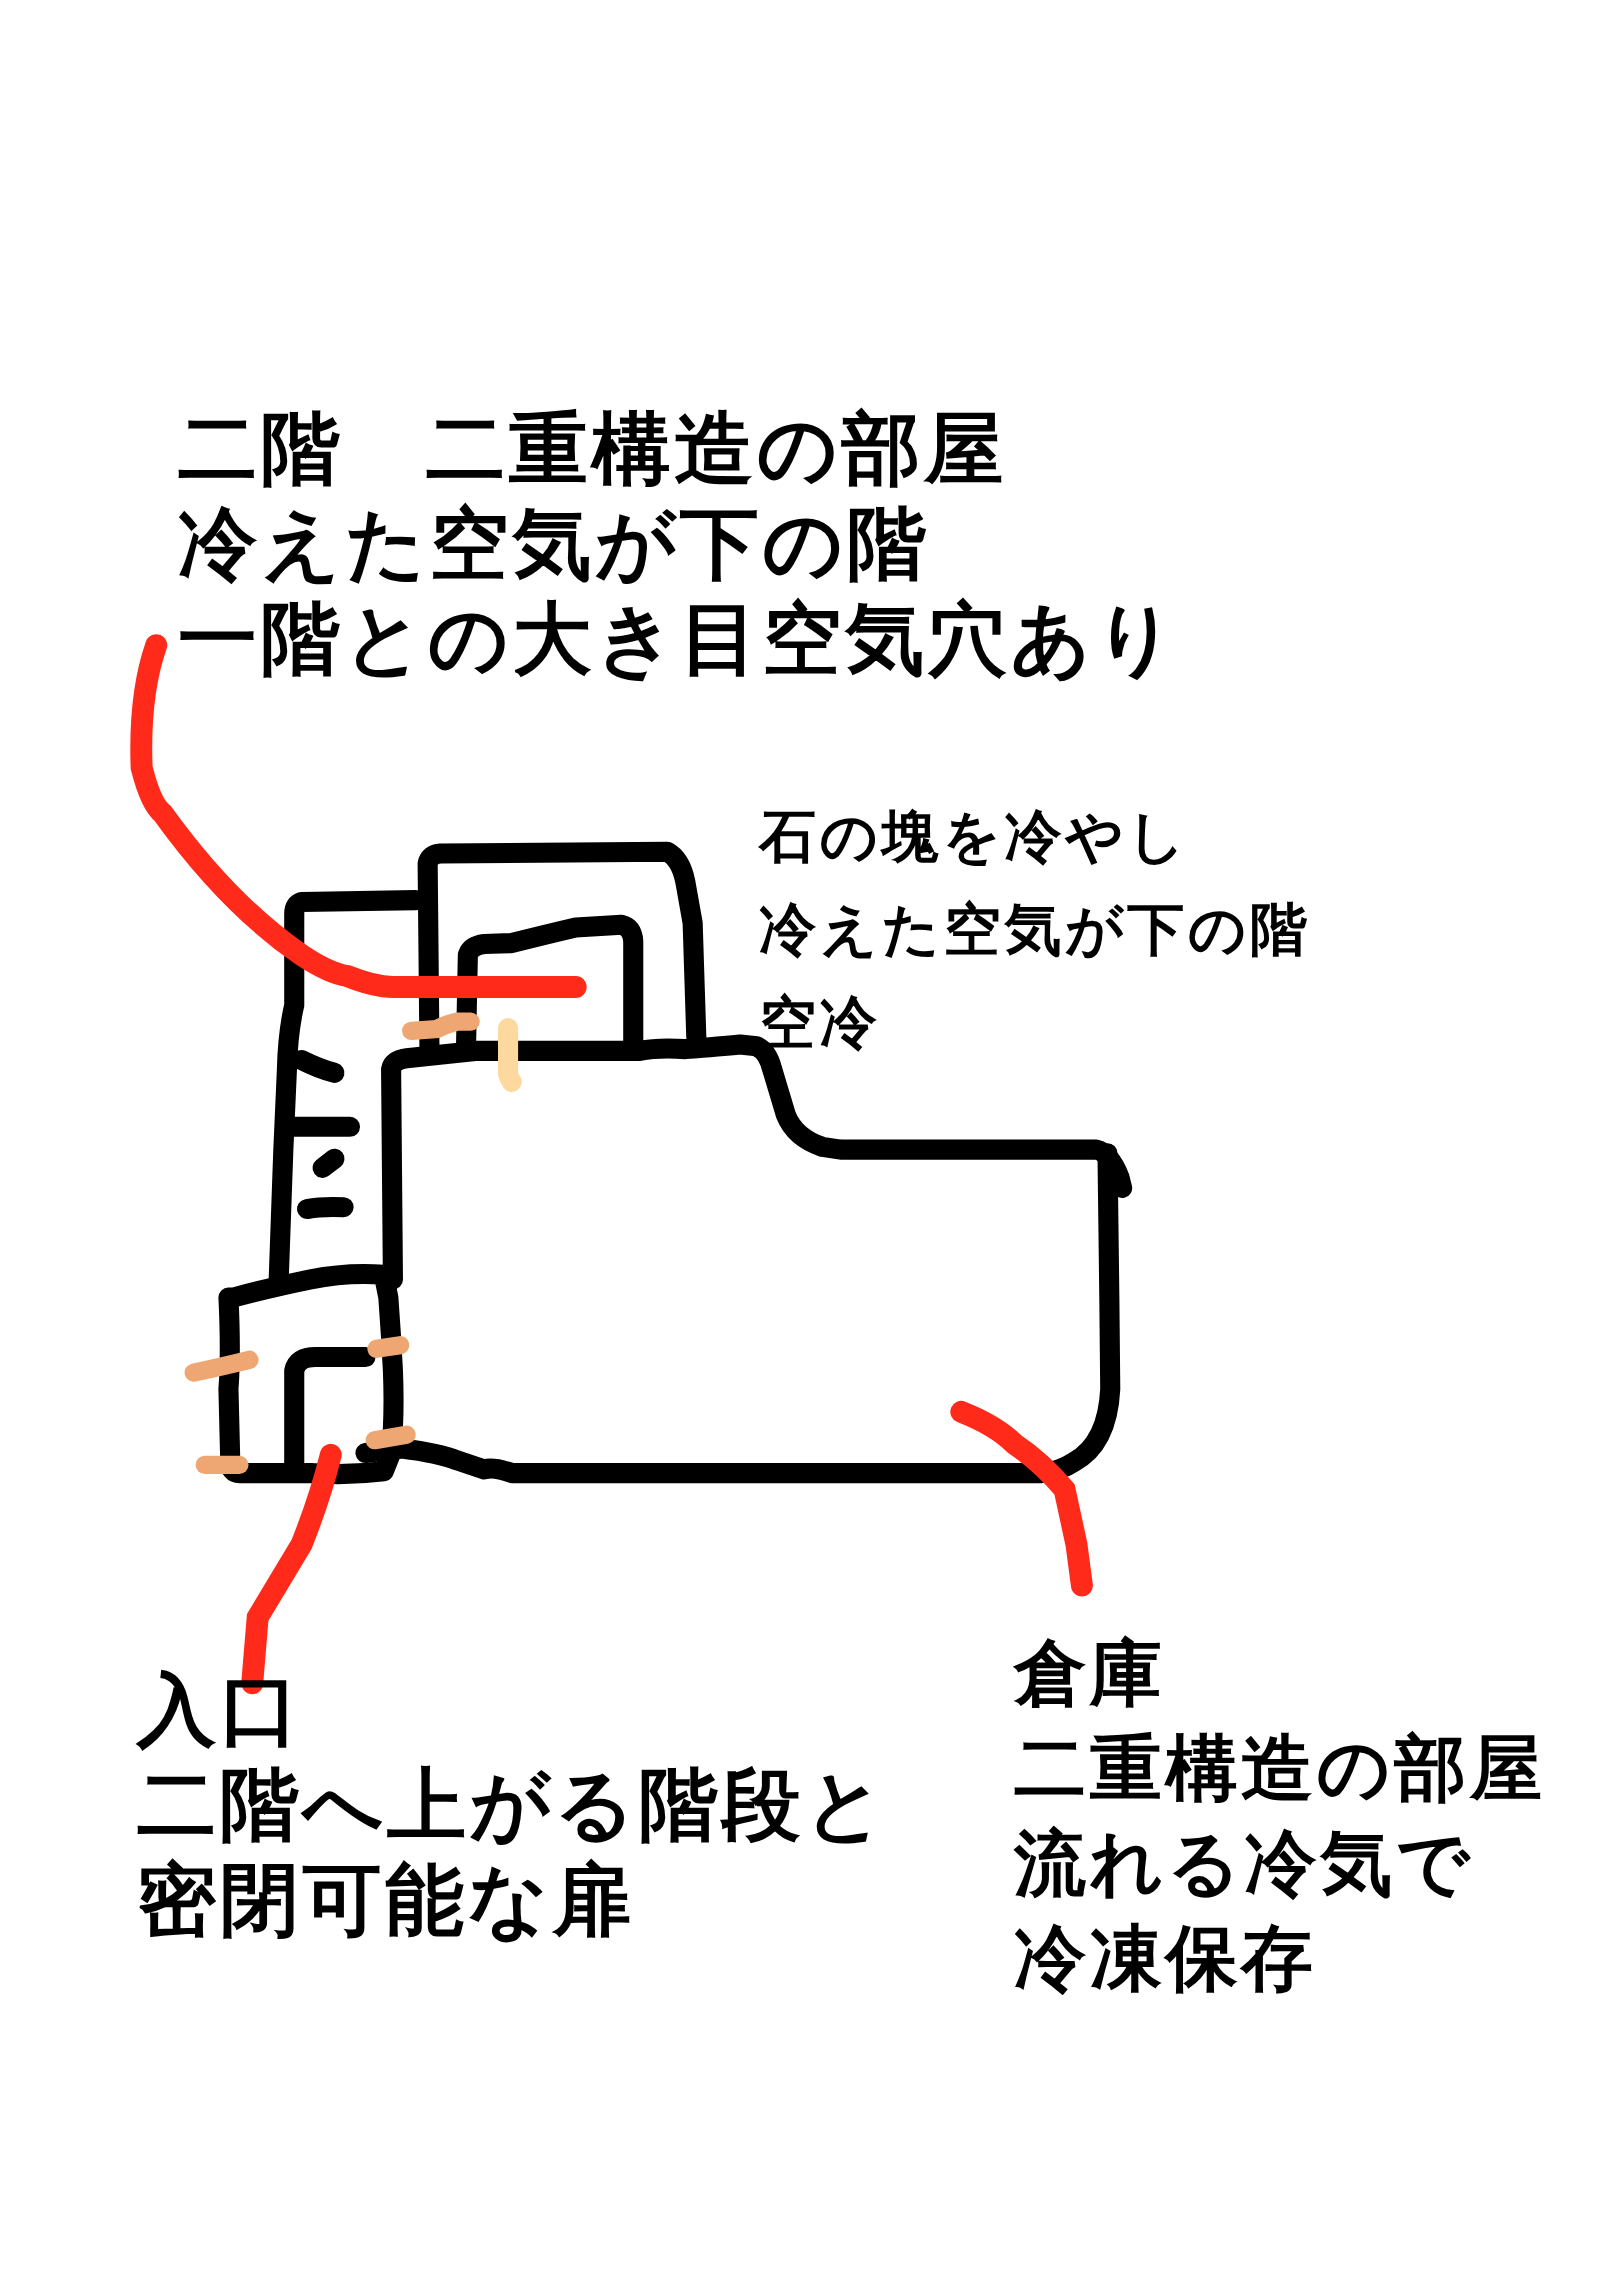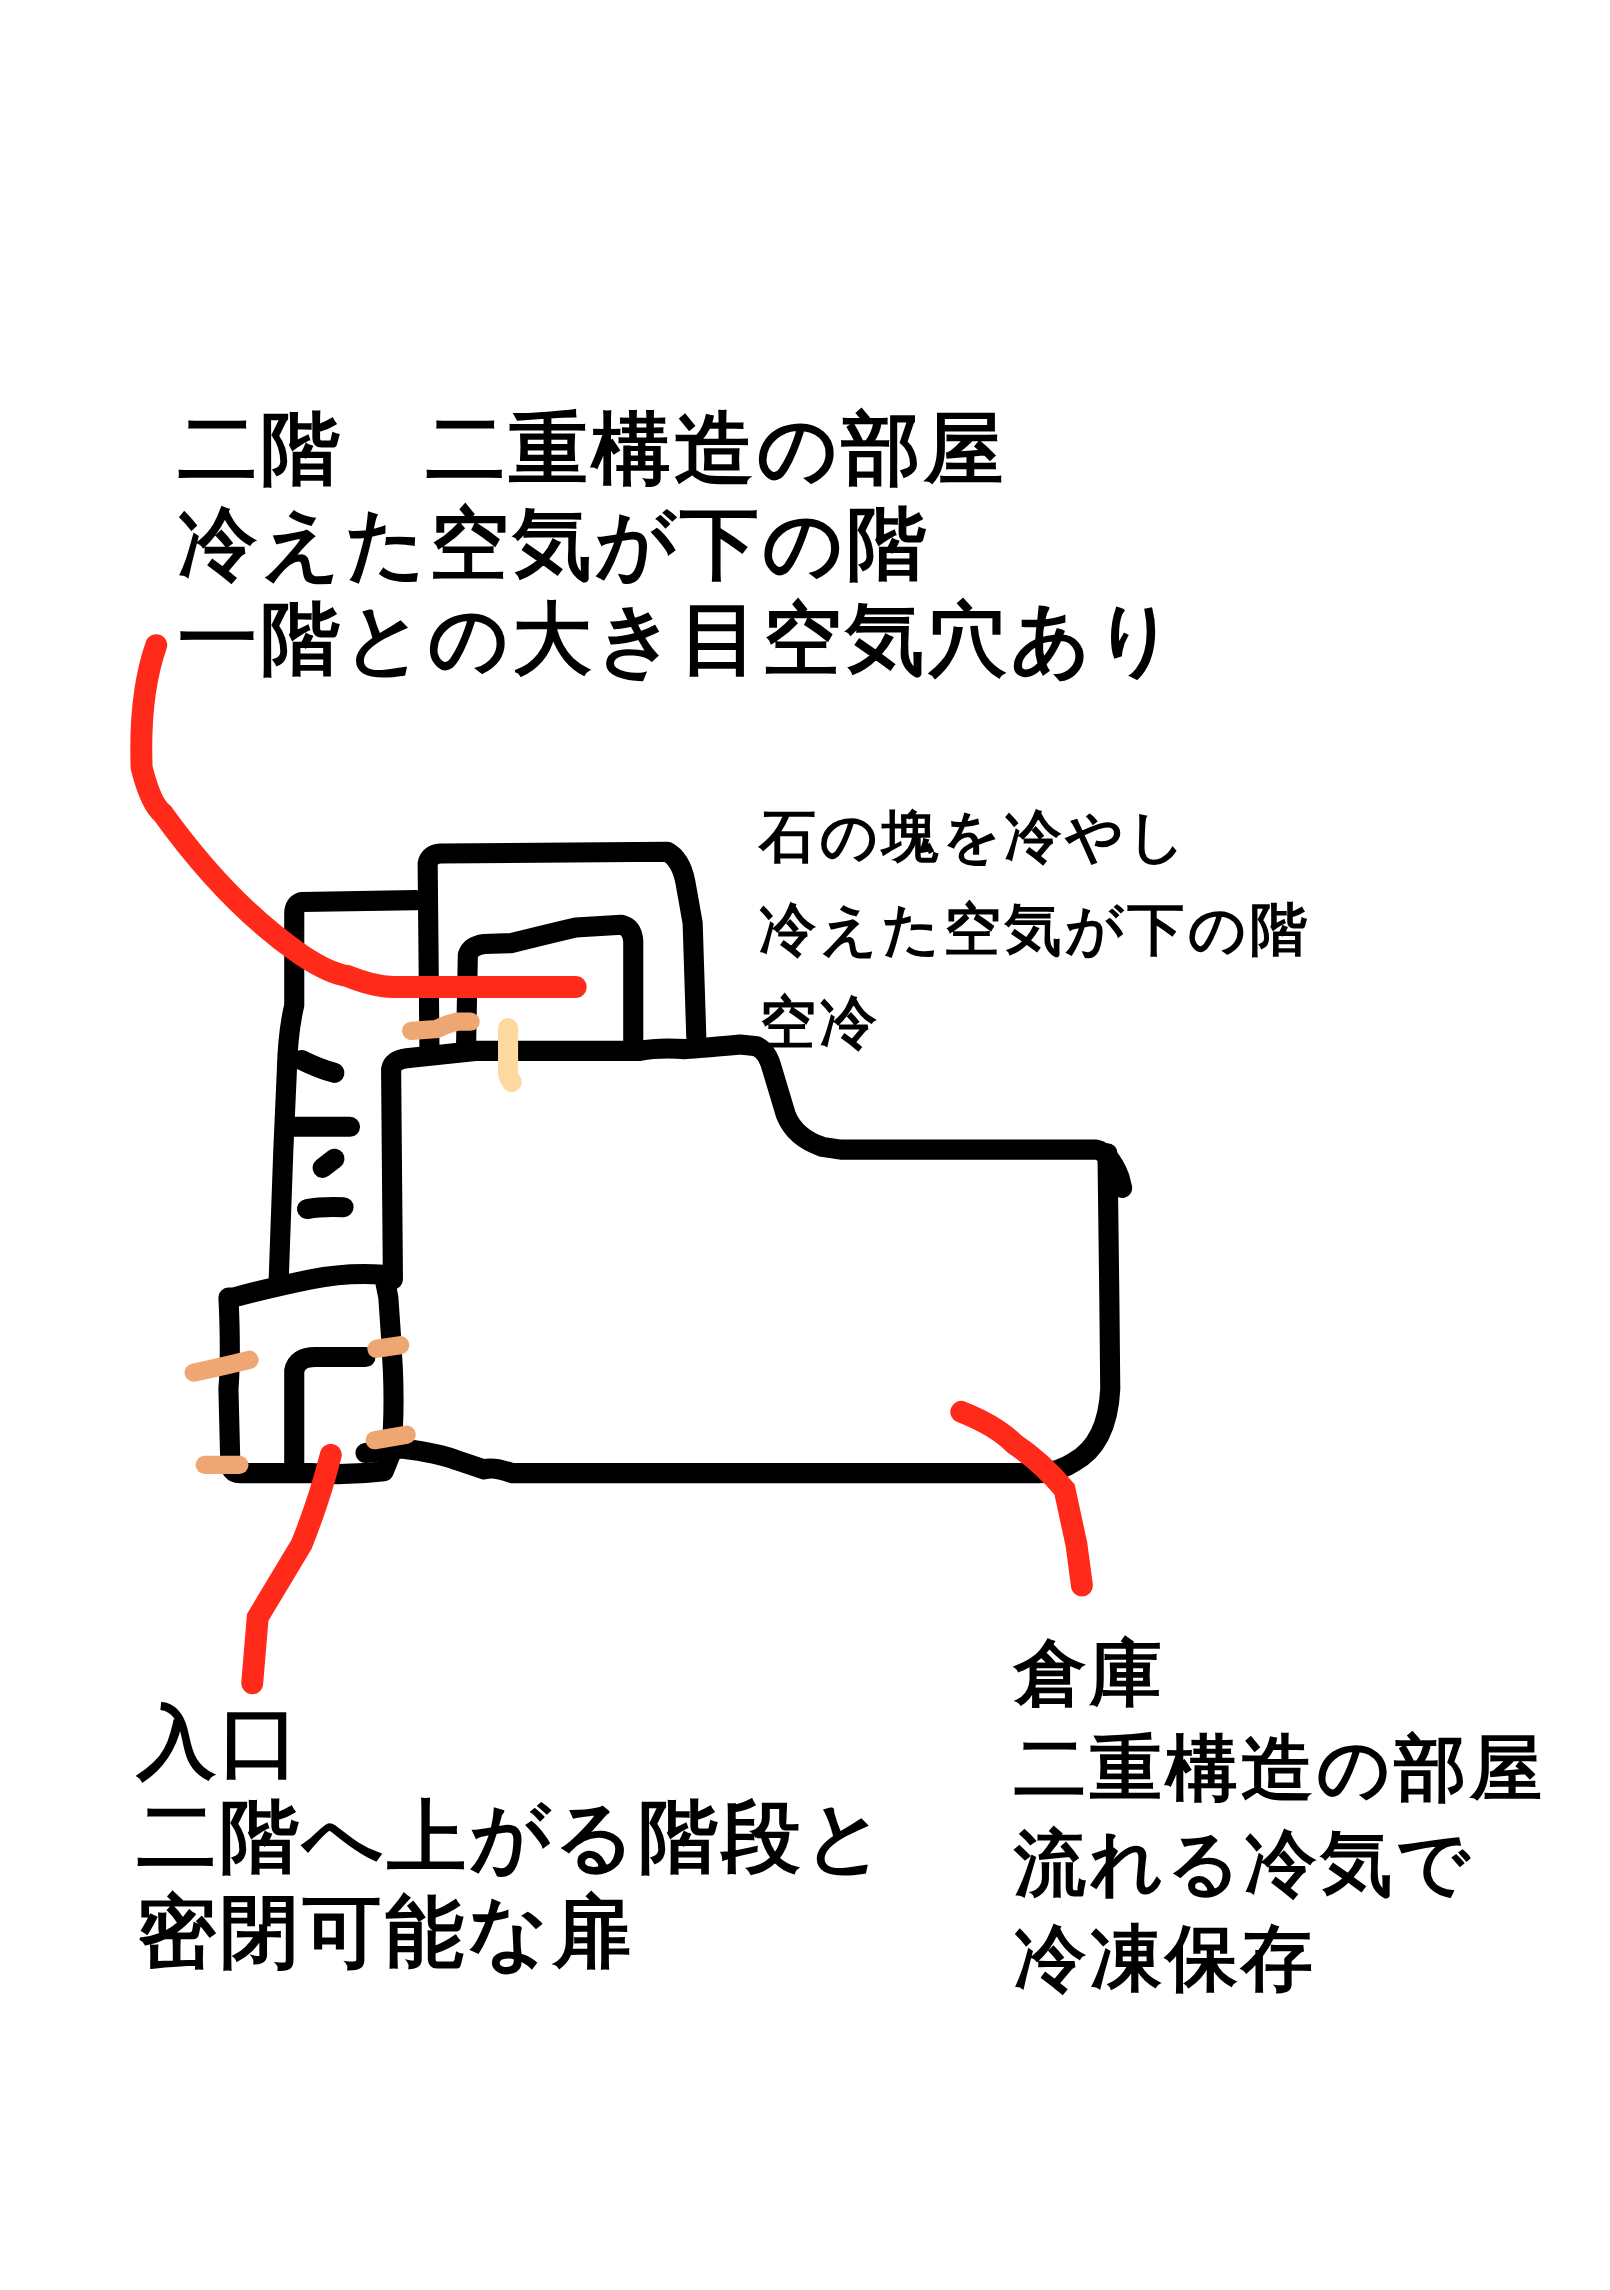--- a/index.html
+++ b/index.html
@@ -28,21 +28,21 @@
       font-size: 79px;
       line-height: 95px;
       letter-spacing: 3.7px;
       white-space: nowrap;
     }
     .label-line {
       display: block;
     }
     #label-upper { left: 178px; top: 402px; }
     #label-cooling { left: 759px; top: 790px; font-size: 57px; line-height: 93px; }
-    #label-entrance { left: 137px; top: 1663px; margin-top: 32px; }
+    #label-entrance { left: 137px; top: 1663px; }
     #label-storage { left: 1014px; top: 1626px; font-size: 72px; line-height: 95px; }
     svg { position: absolute; left: 0; top: 0; }
   </style>
 </head>
 <body>
 
 <div class="canvas">
 
   <svg width="1611" height="2291" viewBox="0 0 1763 2507">
     <g fill="none" stroke="#000000" stroke-width="22" stroke-linecap="round" stroke-linejoin="round">

